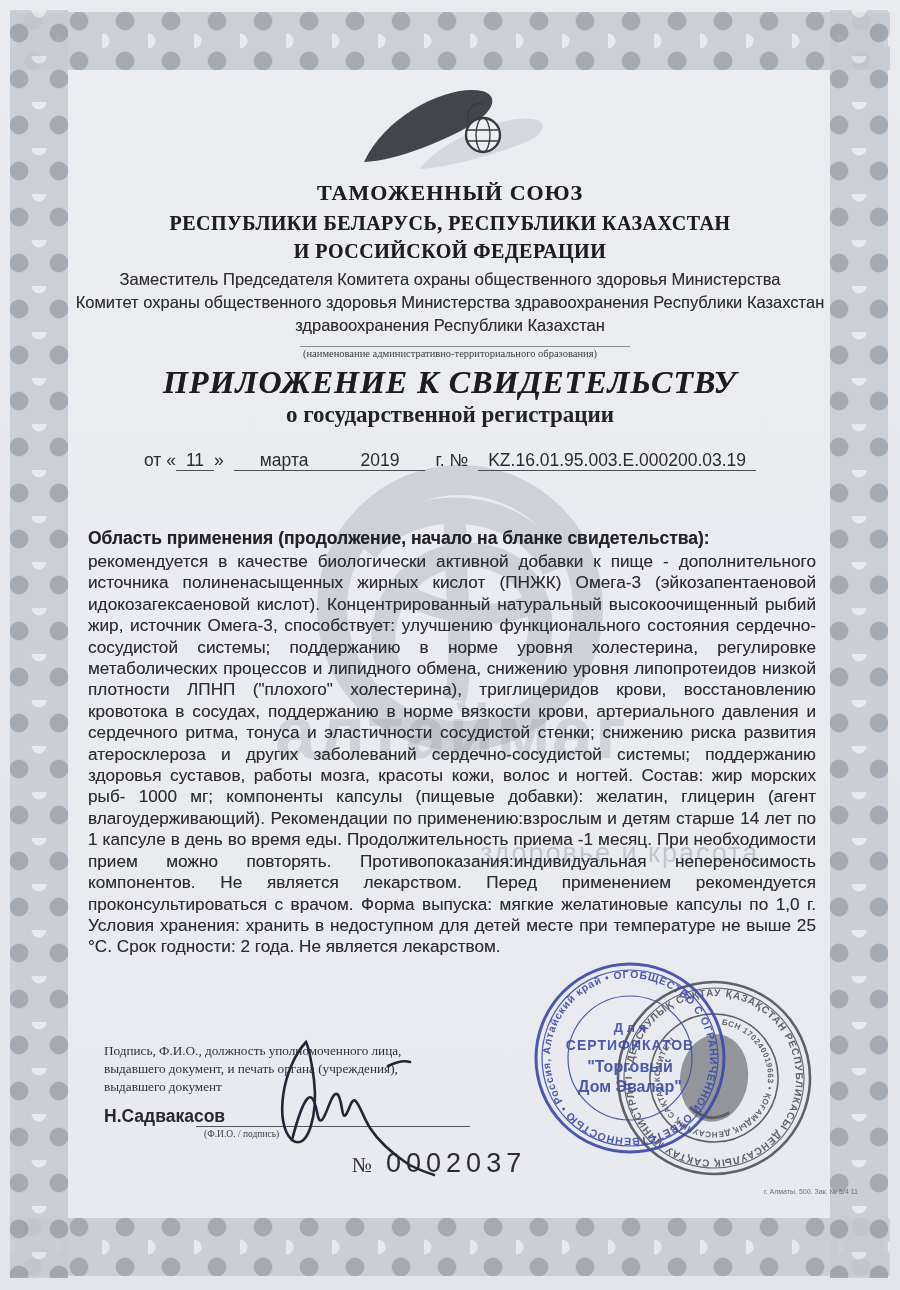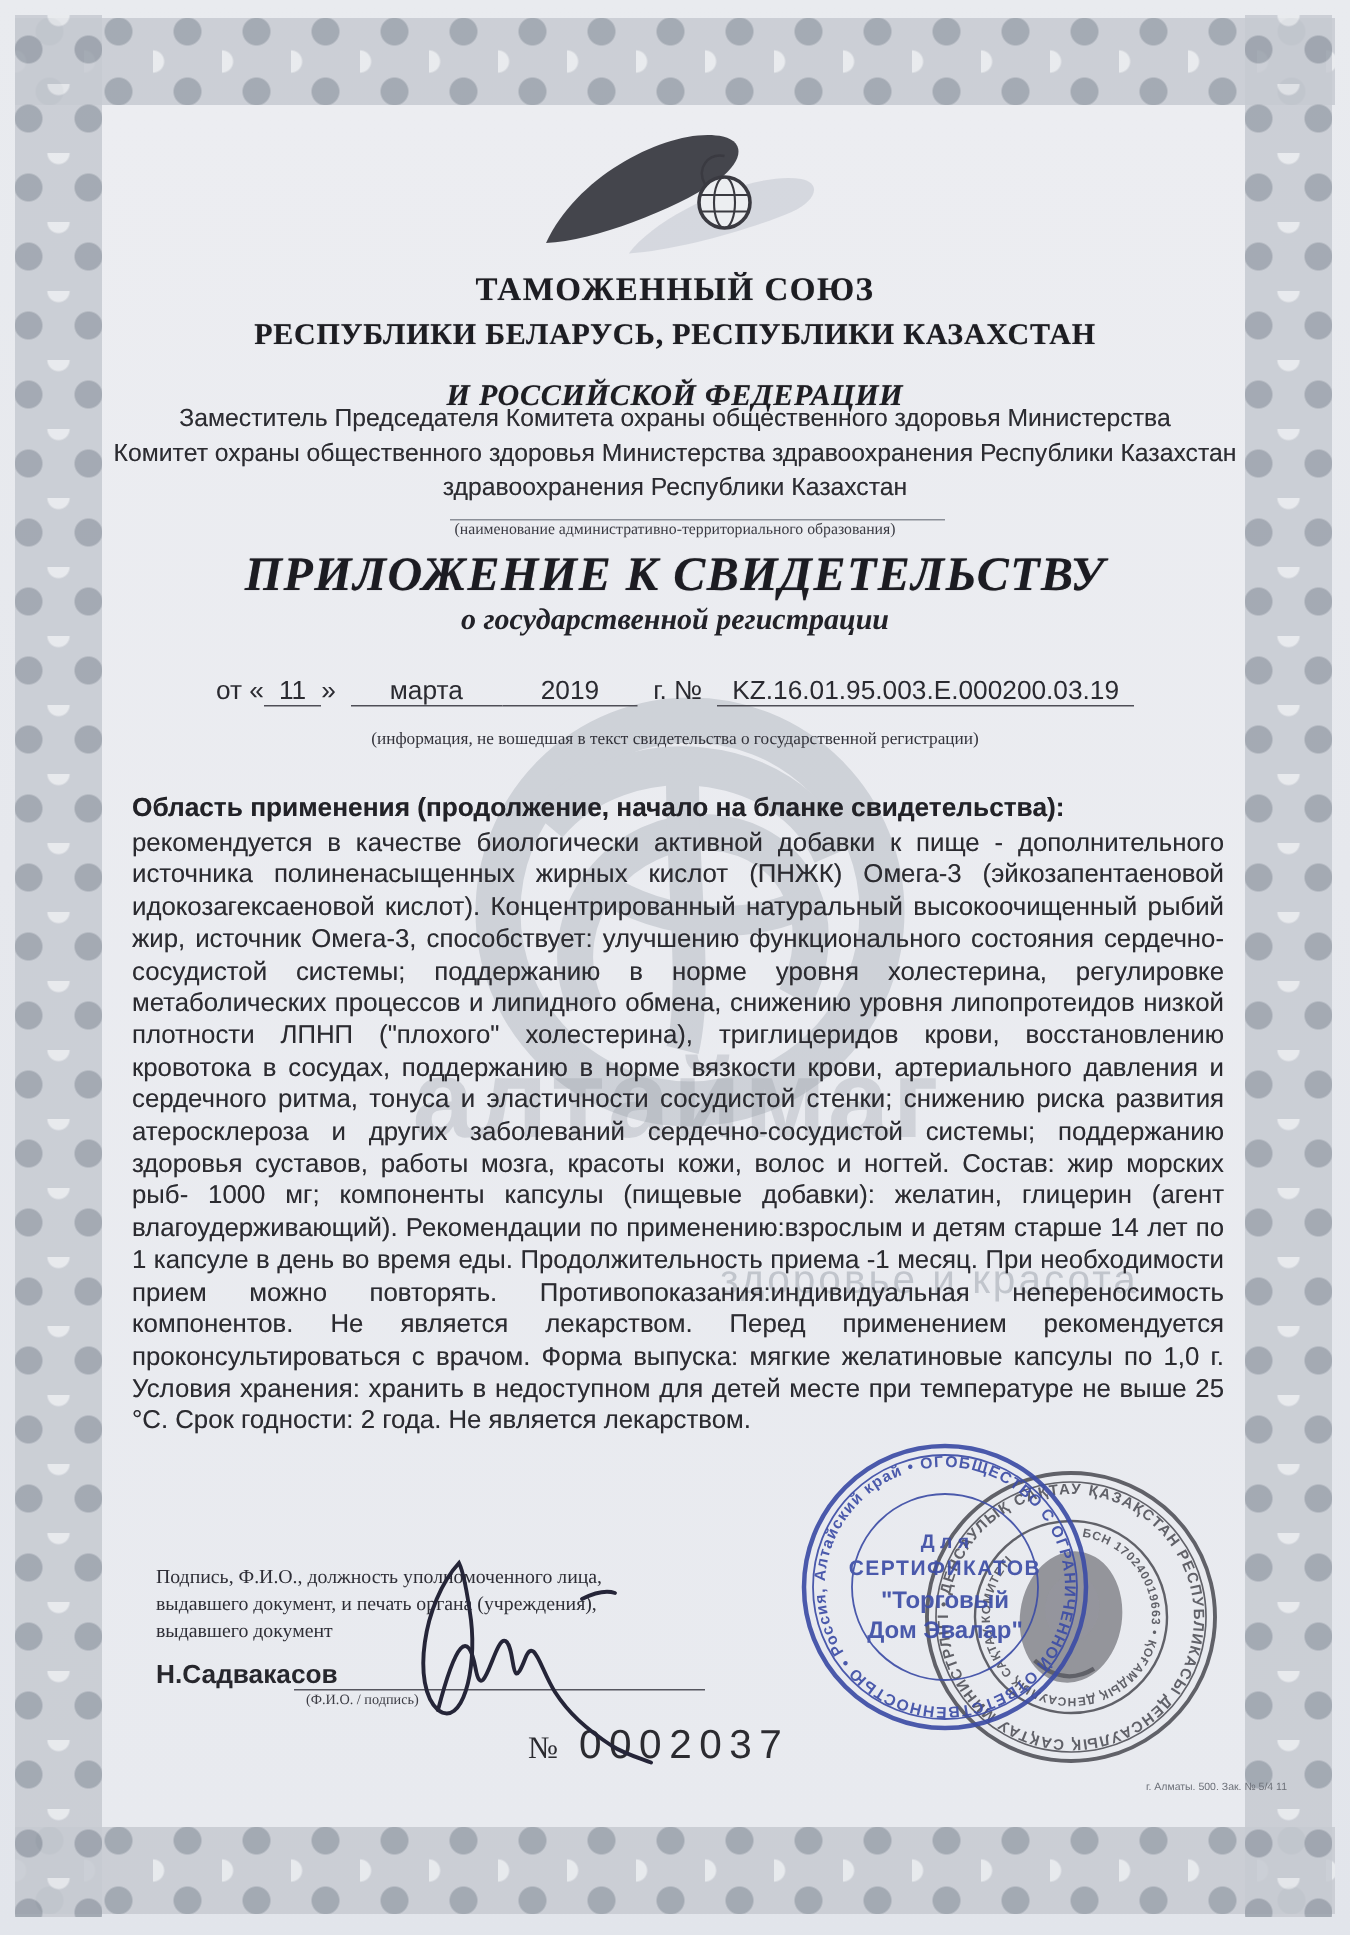--- a/index.html
+++ b/index.html
@@ -25,32 +25,32 @@
   .inner-paper{position:absolute;left:68px;top:70px;right:70px;bottom:72px;
     background:linear-gradient(180deg,#ecedf1,#e8eaef);z-index:1;}
   
   .content{position:absolute;inset:0;z-index:3;border-radius:17px;}
   .center{text-align:center;}
   .org-block{position:absolute;left:0;right:0;top:180px;
     font-family:"Liberation Serif",serif;font-weight:bold;color:#1d1d22;
     text-shadow:0 0 .5px rgba(20,20,30,.5);}
   .org-l1{font-size:22px;letter-spacing:1px;}
   .org-l2{font-size:20px;letter-spacing:.5px;margin-top:6px;}
-  .org-l3{font-size:20px;letter-spacing:.5px;margin-top:18px;font-style:italic;}
+  .org-l3{font-size:20px;letter-spacing:.5px;margin-top:5px;}
   .committee{position:absolute;left:60px;right:60px;top:268px;font-size:16.5px;
     line-height:23px;color:#2c2c31;text-shadow:0 0 .4px rgba(30,30,40,.4);}
   .territory-line{position:absolute;left:300px;width:330px;top:346px;border-top:1px solid #8b8f98;}
   .territory-note{position:absolute;left:0;right:0;top:348px;
     font-family:"Liberation Serif",serif;font-size:10.5px;color:#3a3a42;}
   .doc-title{position:absolute;left:0;right:0;top:364px;
     font-family:"Liberation Serif",serif;font-style:italic;font-weight:bold;
     font-size:32px;letter-spacing:1px;color:#1c1c22;text-shadow:0 0 .6px rgba(20,20,30,.55);}
   .doc-subtitle{position:absolute;left:0;right:0;top:402px;
-    font-family:"Liberation Serif",serif;font-style:italic;font-weight:bold;
-    font-size:20px;color:#222228;}
+    font-family:"Liberation Serif",serif;font-weight:bold;
+    font-size:23px;color:#222228;}
   .issue-row{position:absolute;left:0;right:0;top:450px;font-size:17.5px;color:#2a2a30;}
   .issue-row .u{border-bottom:1.2px solid #4e4e56;padding:0 10px;}
   .issue-row .u-wide{border-bottom:1.2px solid #4e4e56;padding:0 26px;}
   .issue-row .gap{display:inline-block;width:10px;}
   .issue-note{position:absolute;left:0;right:0;top:487px;
     font-family:"Liberation Serif",serif;font-size:11.5px;color:#33333b;}
   .apply-heading{position:absolute;left:88px;top:528px;font-size:17.5px;font-weight:bold;
     color:#222227;text-shadow:0 0 .4px rgba(25,25,35,.45);}
   .body-text{position:absolute;left:88px;right:84px;top:551px;font-size:17.2px;
     line-height:21.4px;text-align:justify;color:#2b2b30;text-shadow:0 0 .4px rgba(30,30,40,.38);}
@@ -119,21 +119,20 @@
 
     <div class="territory-line"></div>
     <div class="territory-note center">(наименование административно-территориального образования)</div>
 
     <div class="doc-title center">ПРИЛОЖЕНИЕ К СВИДЕТЕЛЬСТВУ</div>
     <div class="doc-subtitle center">о государственной регистрации</div>
 
     <div class="issue-row center">
       <span>от «</span><span class="u">11</span><span>»</span><span class="gap"></span><span class="u-wide">марта</span><span class="u-wide">2019</span><span class="gap"></span><span>г.  №</span><span class="gap"></span><span class="u">KZ.16.01.95.003.E.000200.03.19</span>
     </div>
-    <div class="issue-note center">(информация, не вошедшая в текст свидетельства о государственной регистрации)</div>
 
     <div class="apply-heading">Область применения (продолжение, начало на бланке свидетельства):</div>
     <div class="body-text">рекомендуется в качестве биологически активной добавки к пище - дополнительного источника полиненасыщенных жирных кислот (ПНЖК) Омега-3 (эйкозапентаеновой идокозагексаеновой кислот). Концентрированный натуральный высокоочищенный рыбий жир, источник Омега-3, способствует: улучшению функционального состояния сердечно-сосудистой системы; поддержанию в норме уровня холестерина, регулировке метаболических процессов и липидного обмена, снижению уровня липопротеидов низкой плотности ЛПНП ("плохого" холестерина), триглицеридов крови, восстановлению кровотока в сосудах, поддержанию в норме вязкости крови, артериального давления и сердечного ритма, тонуса и эластичности сосудистой стенки; снижению риска развития атеросклероза и других заболеваний сердечно-сосудистой системы; поддержанию здоровья суставов, работы мозга, красоты кожи, волос и ногтей. Состав: жир морских рыб- 1000 мг; компоненты капсулы (пищевые добавки): желатин, глицерин (агент влагоудерживающий). Рекомендации по применению:взрослым и детям старше 14 лет по 1 капсуле в день во время еды. Продолжительность приема -1 месяц. При необходимости прием можно повторять. Противопоказания:индивидуальная непереносимость компонентов. Не является лекарством. Перед применением рекомендуется проконсультироваться с врачом. Форма выпуска: мягкие желатиновые капсулы по 1,0 г. Условия хранения: хранить в недоступном для детей месте при температуре не выше 25 °С. Срок годности: 2 года. Не является лекарством.</div>
 
     <div class="sig-caption">
       <div>Подпись, Ф.И.О.,  должность уполномоченного лица,</div>
       <div>выдавшего документ, и печать органа (учреждения),</div>
       <div>выдавшего документ</div>
     </div>
     <div class="sig-name">Н.Садвакасов</div>

